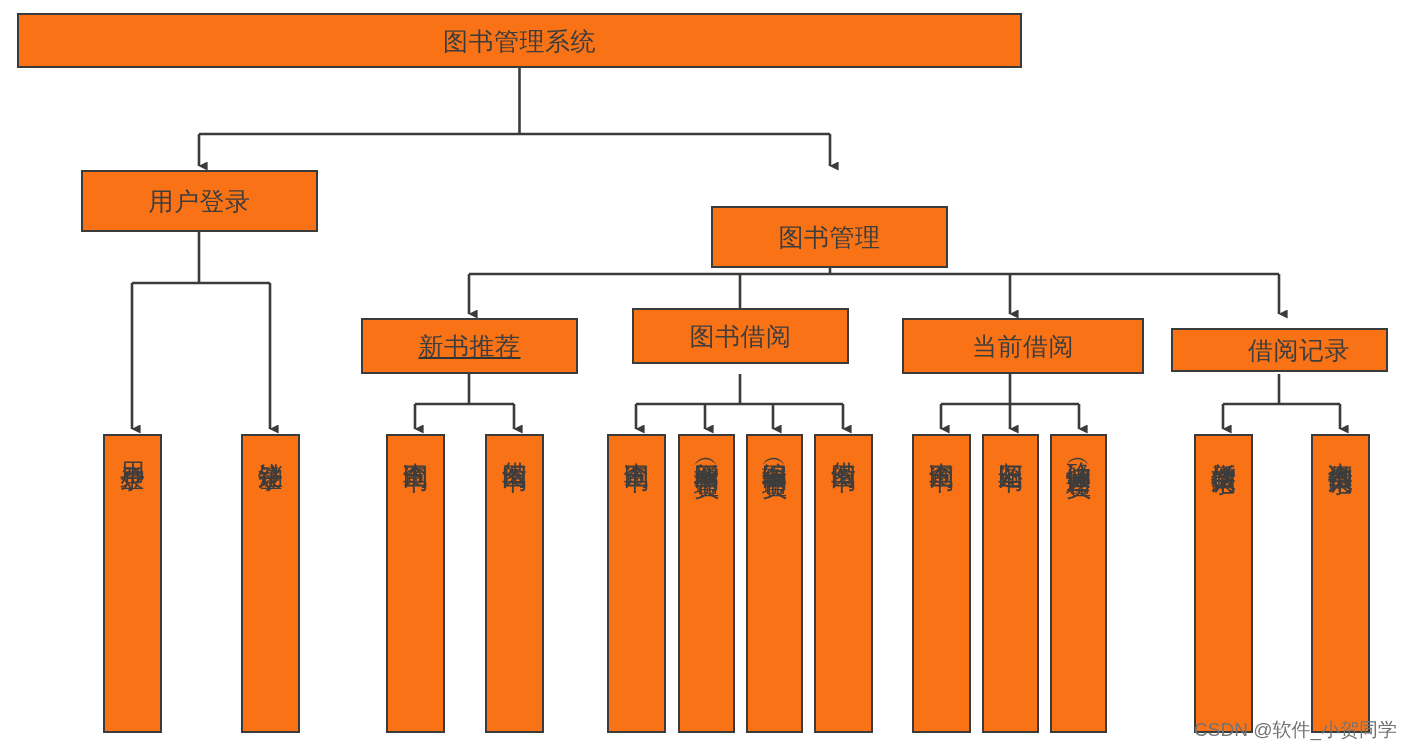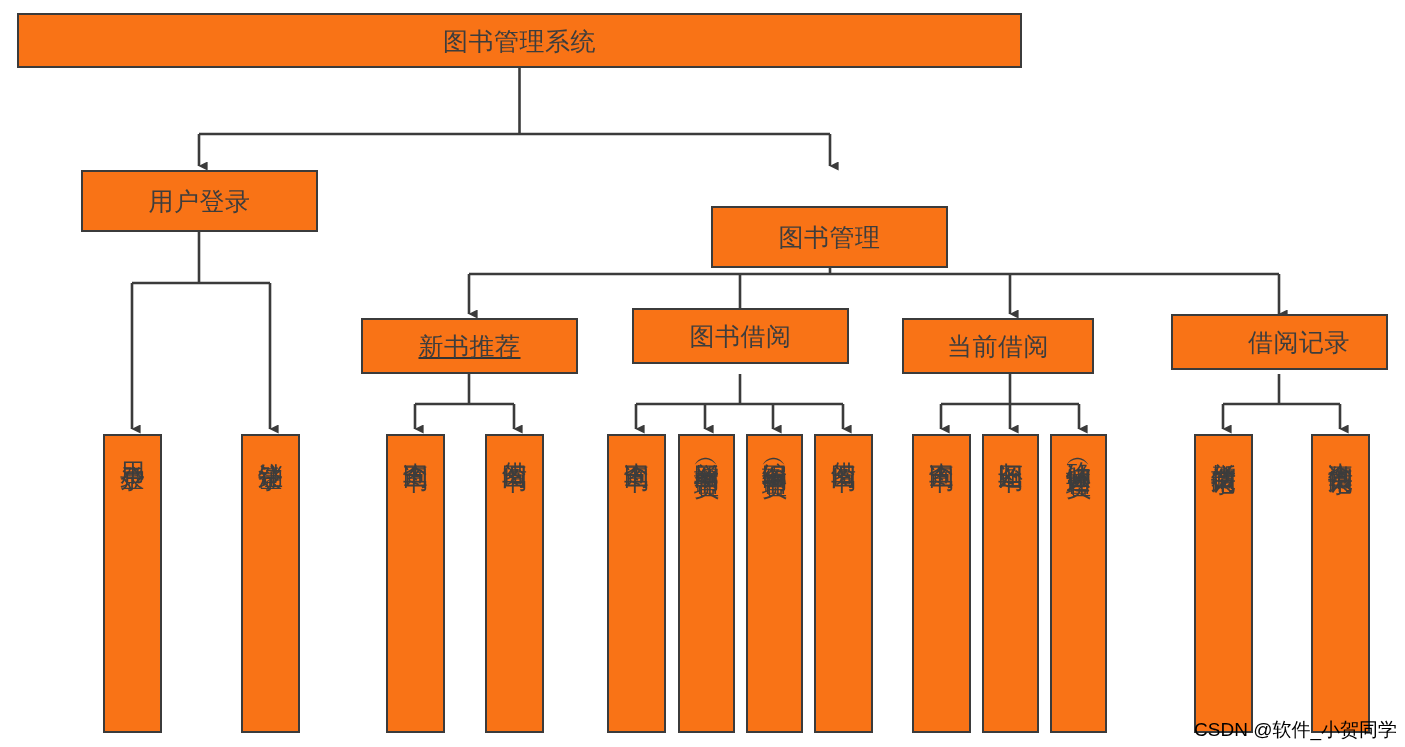--- a/index.html
+++ b/index.html
@@ -64,21 +64,21 @@
     font-size: 25px;
     line-height: 1.08;
     letter-spacing: 2px;
     white-space: nowrap;
   }
   .watermark {
     position: absolute;
     right: 8px;
     bottom: 4px;
     font-size: 19px;
-    color: #000000;
+    color: #737373;
     white-space: nowrap;
     user-select: none;
   }
 </style>
 </head>
 <body>
 
 <div id="diagram-root">
 
   <svg class="edge-layer" viewBox="0 0 1405 747" xmlns="http://www.w3.org/2000/svg">
@@ -144,25 +144,25 @@
   </div>
 
   <div class="node branch" style="left:361px; top:318px; width:217px; height:56px;text-decoration:underline;">
     <span class="node-label">新书推荐</span>
   </div>
 
   <div class="node branch" style="left:632px; top:308px; width:217px; height:56px;">
     <span class="node-label">图书借阅</span>
   </div>
 
-  <div class="node branch" style="left:902px; top:318px; width:192px; height:56px;">
+  <div class="node branch" style="left:902px; top:318px; width:242px; height:56px;">
     <span class="node-label">当前借阅</span>
   </div>
 
-  <div class="node branch" style="left:1171px; top:314px; width:217px; height:56px;padding-left:39px;">
+  <div class="node branch" style="left:1171px; top:328px; width:217px; height:44px;padding-left:39px;">
     <span class="node-label">借阅记录</span>
   </div>
 
   <div class="node leaf" style="left:103px; top:434px; width:59px; height:299px;">
     <span class="node-label">用户登录</span>
   </div>
   <div class="node leaf" style="left:241px; top:434px; width:59px; height:299px;">
     <span class="node-label">注销登录</span>
   </div>
 

